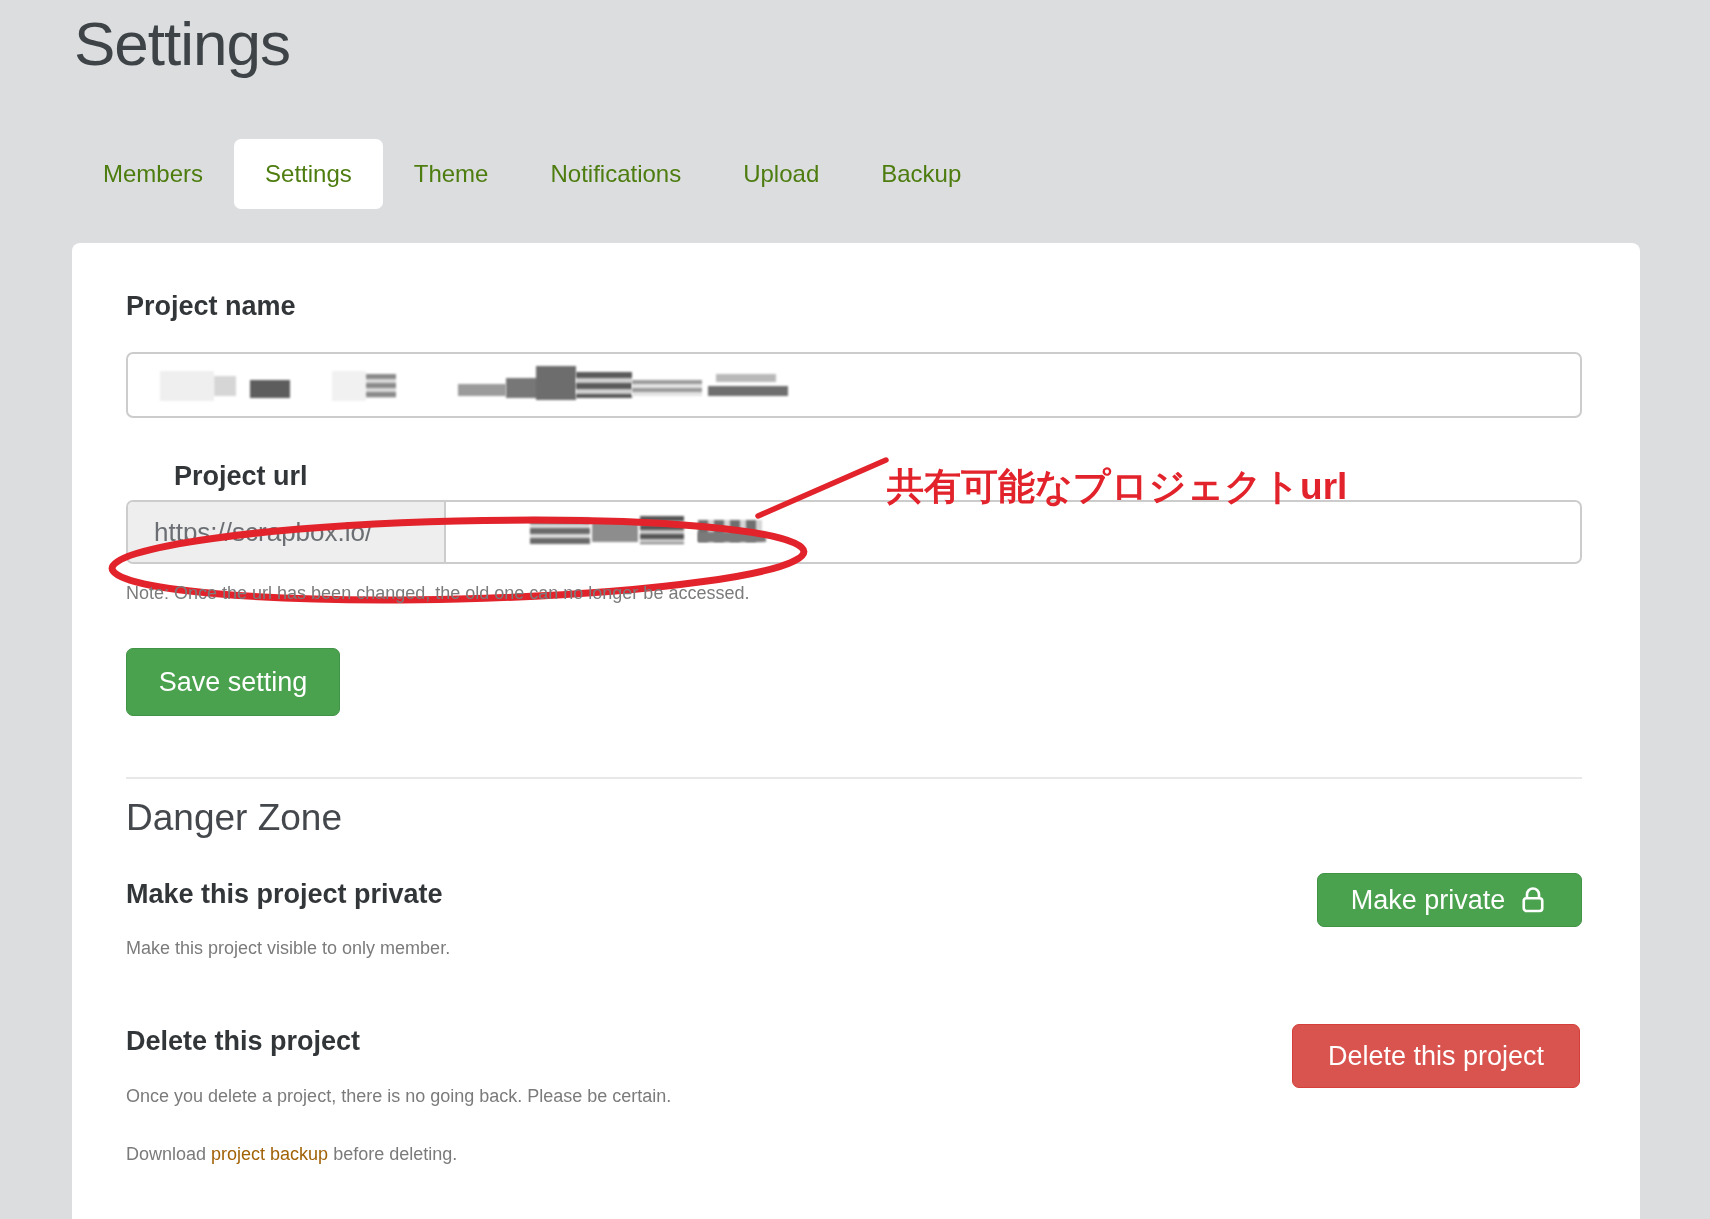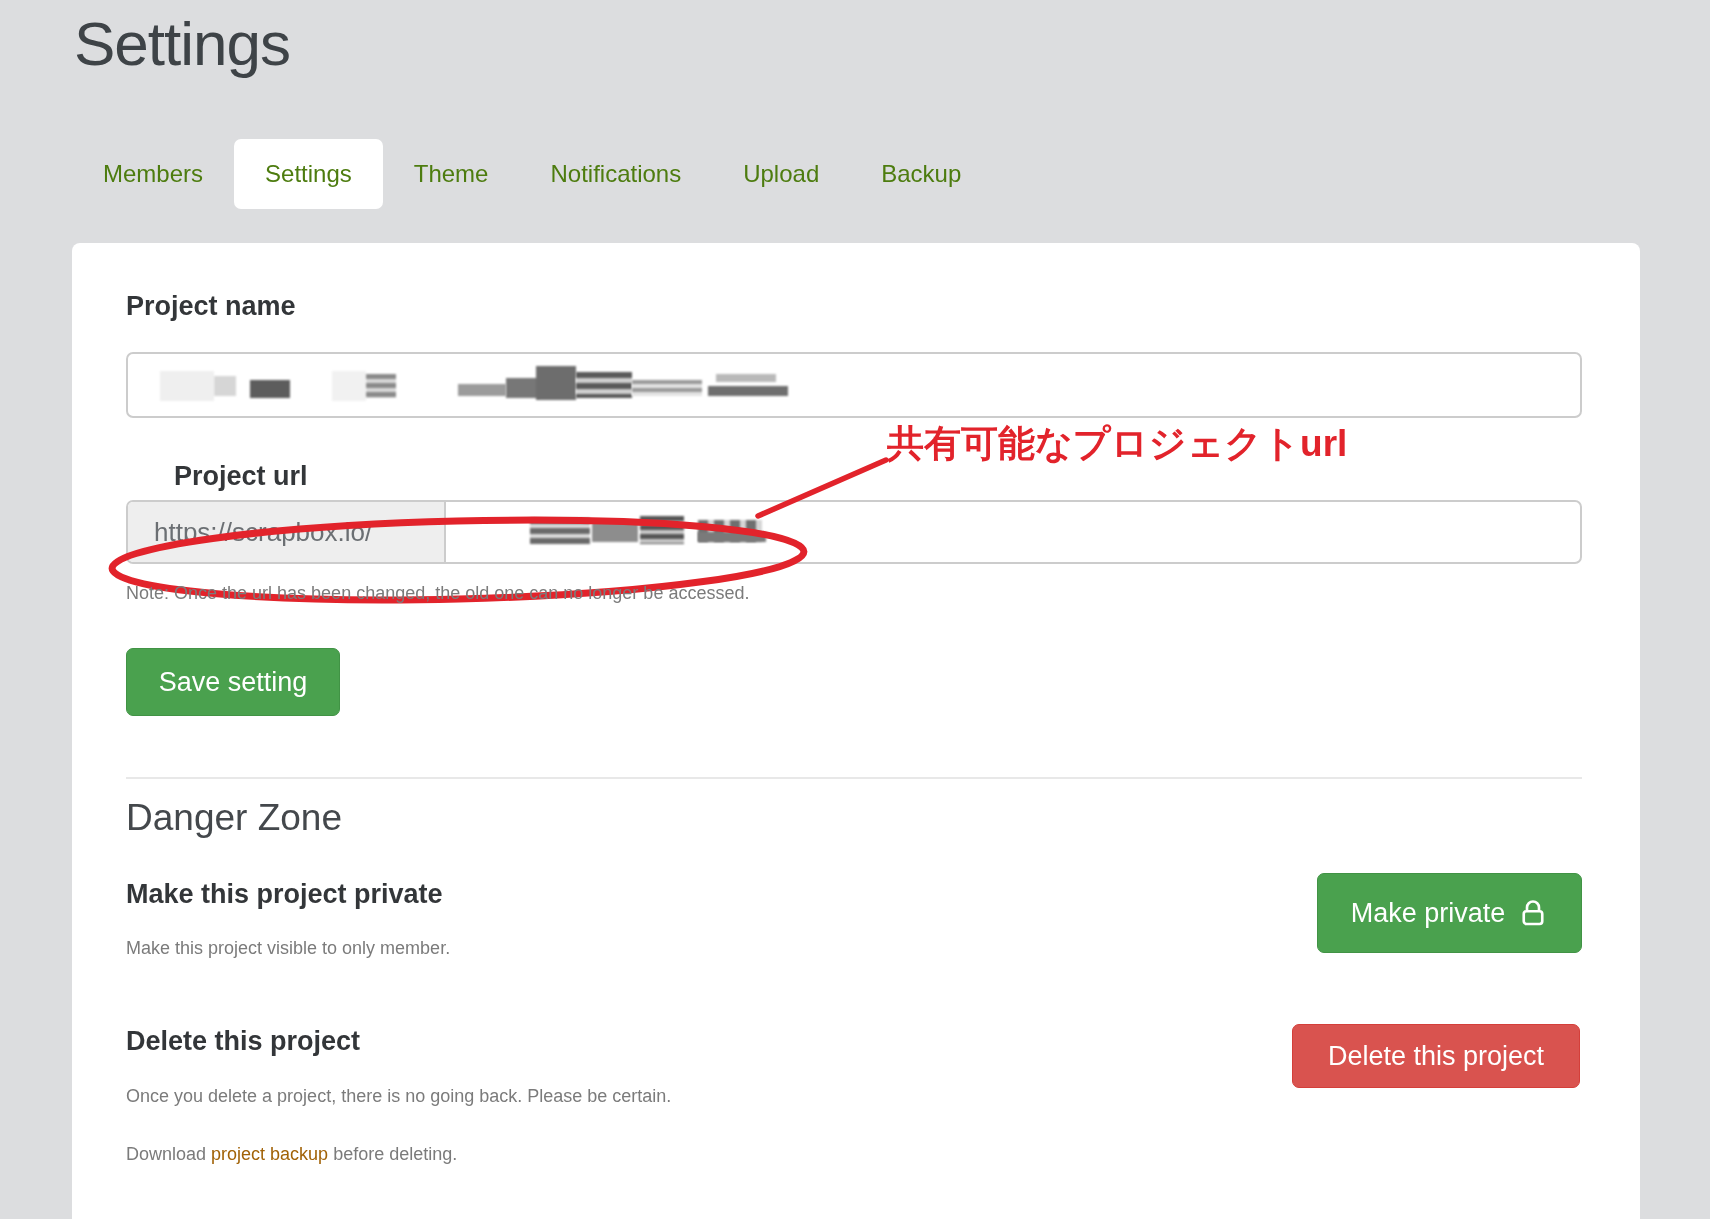--- a/index.html
+++ b/index.html
@@ -90,37 +90,37 @@
     <div>
       <div class="redact" style="left:84px;top:16px;width:60px;height:26px;background:repeating-linear-gradient(#6a6a6a 0 6px,#dcdcdc 6px 10px);"></div>
       <div class="redact" style="left:146px;top:20px;width:46px;height:20px;background:#8d8d8d;"></div>
       <div class="redact" style="left:194px;top:14px;width:44px;height:28px;background:repeating-linear-gradient(#555 0 5px,#c9c9c9 5px 9px);"></div>
       <div class="redact" style="left:252px;top:18px;width:64px;height:22px;background:repeating-linear-gradient(90deg,#6f6f6f 0 10px,#d5d5d5 10px 16px);"></div>
       <div class="redact" style="left:252px;top:30px;width:68px;height:10px;background:#7a7a7a;"></div>
     </div>
   </div>
 </div>
 
-<div class="abs annotation" style="left:887px; top:419px;text-align:center;">共有可能なプロジェクトurl</div>
+<div class="abs annotation" style="left:887px; top:462px;text-align:center;">共有可能なプロジェクトurl</div>
 <svg class="abs overlay" style="left:90px; top:430px;" width="920" height="210" viewBox="0 0 920 210">
   <ellipse cx="368" cy="130" rx="346" ry="39" fill="none" stroke="#e2232b" stroke-width="7" transform="rotate(-1.4 368 130)"></ellipse>
   <line x1="668" y1="86" x2="796" y2="30" stroke="#e2232b" stroke-width="5.5" stroke-linecap="round"></line>
 </svg>
 
 <div class="abs gray-text" style="left:126px; top:583px;">Note: Once the url has been changed, the old one can no longer be accessed.</div>
 
 <div class="abs btn btn-green" style="left:126px; top:648px; width:214px; height:68px;">Save setting</div>
 
 <div class="abs divider" style="left:126px; top:777px; width:1456px;"></div>
 
 <div class="abs danger-heading" style="left:126px; top:797px;">Danger Zone</div>
 
 <div class="abs field-label" style="left:126px; top:879px;">Make this project private</div>
 <div class="abs gray-text" style="left:126px; top:938px;">Make this project visible to only member.</div>
-<div class="abs btn btn-green" style="left:1317px; top:873px; width:265px; height:80px;">
+<div class="abs btn btn-green" style="left:1317px; top:873px; width:265px; height:54px;">
   <span>Make private</span>
   <svg class="lock-icon" width="30" height="30" viewBox="0 0 24 24">
     <path d="M7.2 11V7.6a4.8 4.8 0 0 1 9.6 0V11" fill="none" stroke="#ffffff" stroke-width="2.1"></path>
     <rect x="4.6" y="10.6" width="14.8" height="10.2" rx="2.2" fill="none" stroke="#ffffff" stroke-width="2.1"></rect>
   </svg>
 </div>
 
 <div class="abs field-label" style="left:126px; top:1026px;">Delete this project</div>
 <div class="abs gray-text" style="left:126px; top:1086px;">Once you delete a project, there is no going back. Please be certain.</div>
 <div class="abs btn btn-red" style="left:1292px; top:1024px; width:288px; height:64px;">Delete this project</div>

